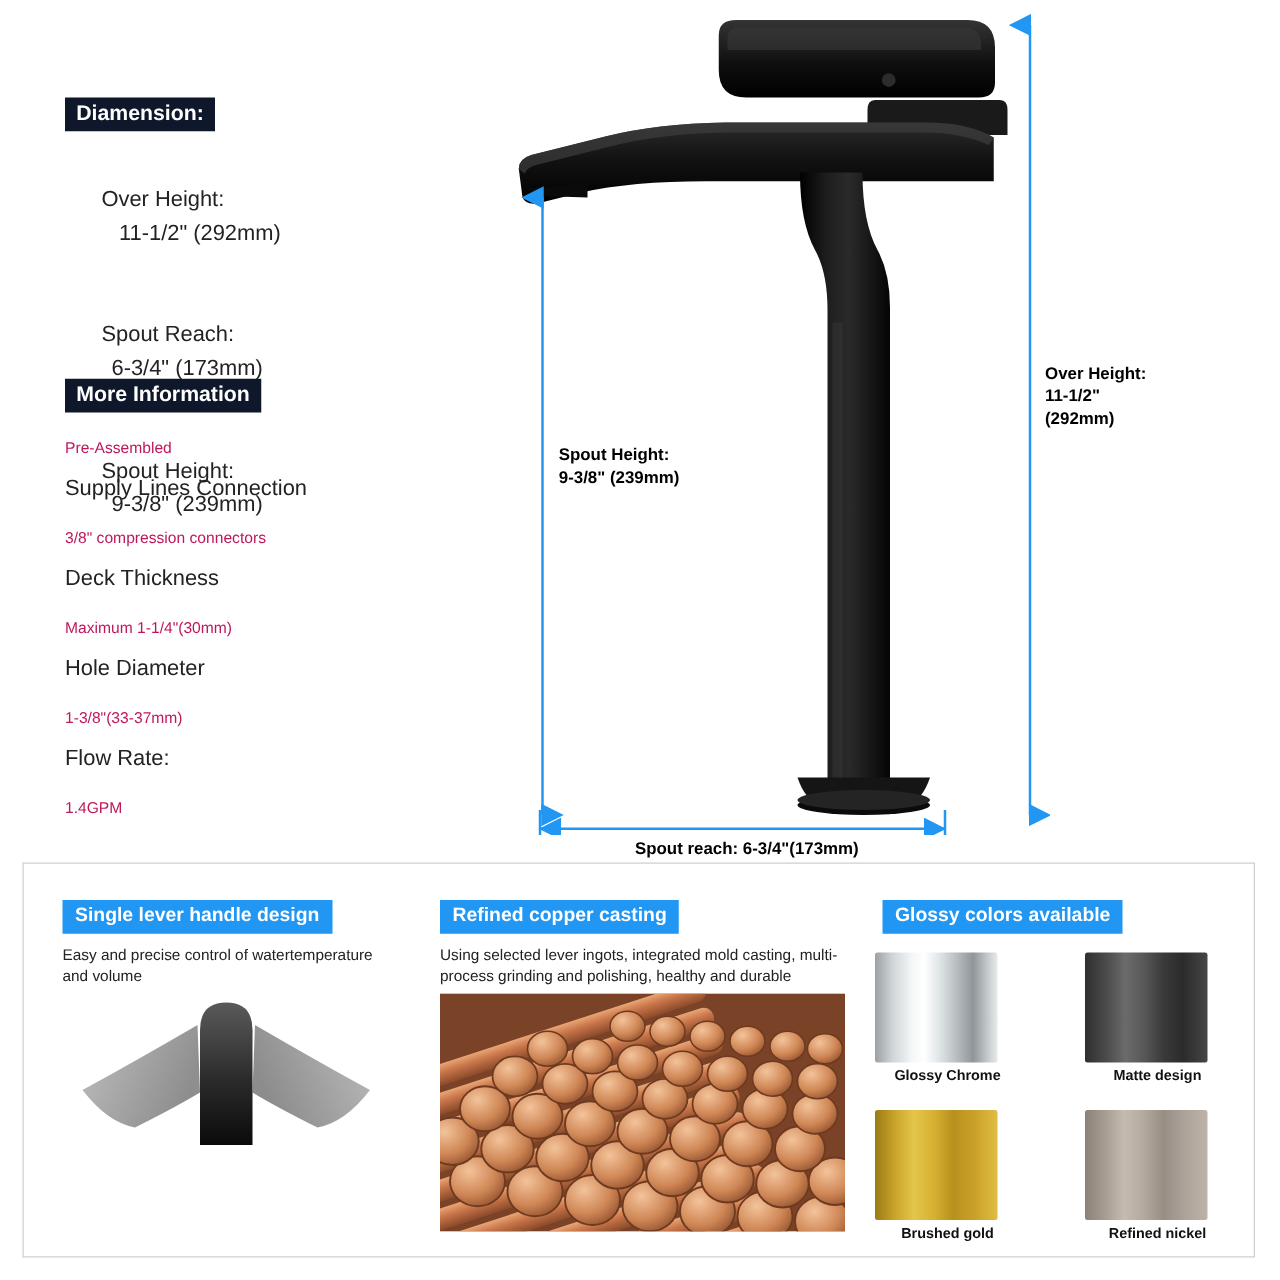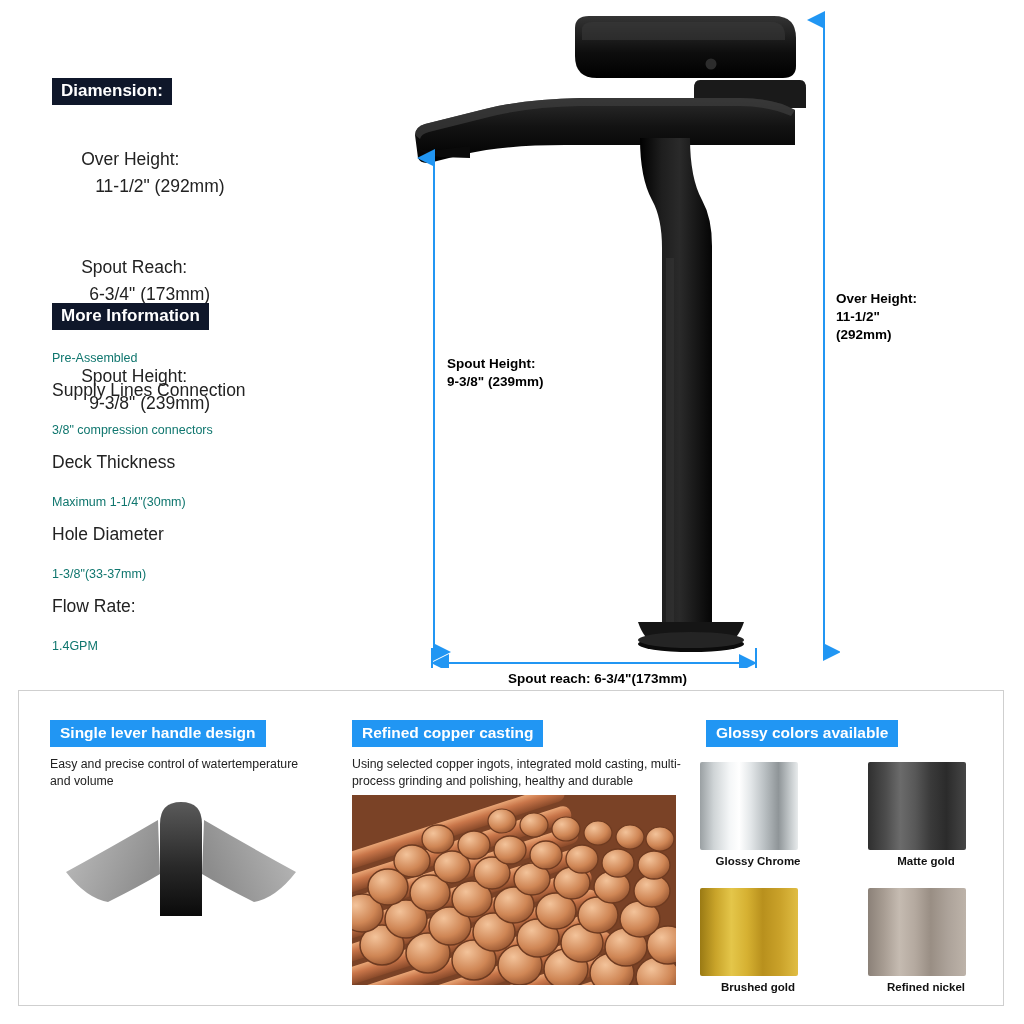--- a/index.html
+++ b/index.html
@@ -34,21 +34,21 @@
     line-height: 1.55;
     white-space: pre;
   }
   .info-title {
     font-size: 17.5px;
     color: #222;
     line-height: 1.25;
   }
   .info-sub {
     font-size: 12.5px;
-    color: #0f766e;
+    color: #be185d;
     line-height: 1.3;
     margin-top: 20px;
   }
 
   
   .dim-label {
     font-size: 13.5px;
     font-weight: bold;
     color: #000;
     line-height: 1.35;
@@ -267,21 +267,21 @@
       <stop offset="100%" stop-color="#0a0a0a"></stop>
     </linearGradient>
   </defs>
   <path d="M106 22 q-48 28 -92 52 q20 26 42 30 q32 -16 52 -28 z" fill="url(#wingL)"></path>
   <path d="M152 22 q48 28 92 52 q-20 26 -42 30 q-32 -16 -52 -28 z" fill="url(#wingR)"></path>
   <path d="M108 26 q0 -22 21 -22 q21 0 21 22 v92 h-42 z" fill="url(#leverG)"></path>
 </svg>
 
 <div class="abs" style="left:352px; top:720px; width:330px;">
   <div class="panel-badge">Refined copper casting</div>
-  <div class="panel-text" style="margin-top:9px; width:330px;">Using selected copper ingots, integrated mold casting, multi-process grinding and polishing, healthy and durable</div>
+  <div class="panel-text" style="margin-top:9px; width:330px;">Using selected lever ingots, integrated mold casting, multi-process grinding and polishing, healthy and durable</div>
 </div>
 
 <svg id="copper-img" viewBox="0 0 324 190" preserveAspectRatio="none">
   <defs>
     <linearGradient id="rodG" x1="0" y1="0" x2="0" y2="1">
       <stop offset="0%" stop-color="#e9a676"></stop>
       <stop offset="40%" stop-color="#c9764a"></stop>
       <stop offset="100%" stop-color="#8a4a2a"></stop>
     </linearGradient>
     <radialGradient id="capG" cx="0.35" cy="0.3" r="0.8">
@@ -368,21 +368,21 @@
 <div class="abs" style="left:706px; top:720px; width:270px;">
   <div class="panel-badge">Glossy colors available</div>
 </div>
 
 <div class="swatch-wrap" style="left:700px; top:762px;">
   <div class="swatch sw-chrome"></div>
   <div class="swatch-label">Glossy Chrome</div>
 </div>
 <div class="swatch-wrap" style="left:868px; top:762px;">
   <div class="swatch sw-black"></div>
-  <div class="swatch-label">Matte gold</div>
+  <div class="swatch-label">Matte design</div>
 </div>
 <div class="swatch-wrap" style="left:700px; top:888px;">
   <div class="swatch sw-gold"></div>
   <div class="swatch-label">Brushed gold</div>
 </div>
 <div class="swatch-wrap" style="left:868px; top:888px;">
   <div class="swatch sw-nickel"></div>
   <div class="swatch-label">Refined nickel</div>
 </div>
 

